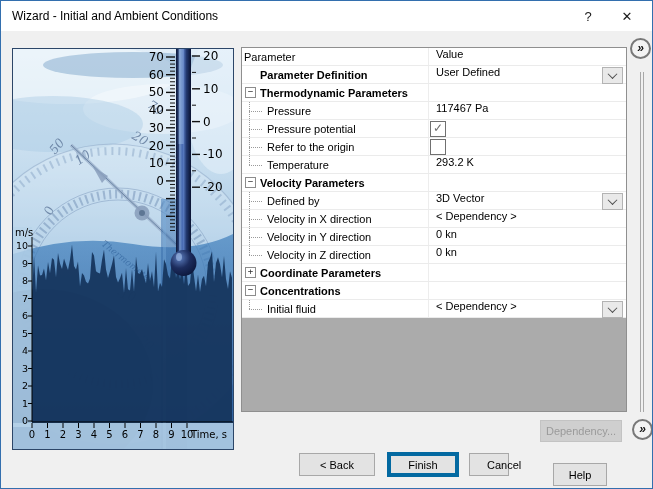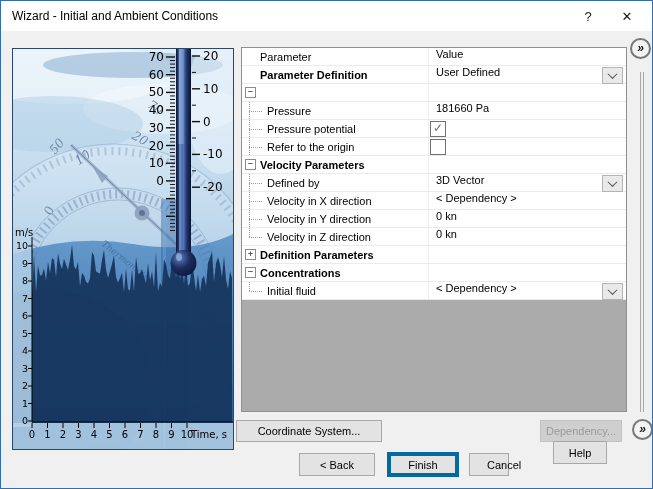--- a/index.html
+++ b/index.html
@@ -12,21 +12,21 @@
   .body{position:absolute;left:0;top:30px;width:651px;height:457px;background:#f0f0f0;}
 
   .preview{position:absolute;left:11px;top:17px;width:220px;height:400px;border:1px solid #2c4668;background:#9ec2e0;}
   .preview svg{display:block;}
 
   .table-wrap{position:absolute;left:240px;top:16px;width:386px;height:365px;background:#ababab;border:1px solid #8f8f8f;box-sizing:border-box;}
   .prow{display:flex;height:18px;background:#fff;border-bottom:1px solid #ebebeb;box-sizing:border-box;}
   .cparam{width:187px;display:flex;align-items:center;position:relative;border-right:1px solid #ededed;box-sizing:border-box;}
   .cvalue{flex:1;position:relative;display:flex;padding-left:7px;}
   .plabel,.vlabel{font-size:11px;color:#000;white-space:nowrap;}
-  .header .plabel{padding-left:18px;}
+  .header .plabel{padding-left:2px;}
   .bold-row .plabel{font-weight:bold;padding-left:18px;}
   .group .plabel{font-weight:bold;padding-left:4px;}
   .expander{flex:0 0 auto;width:9px;height:9px;border:1px solid #8c8c8c;background:#fff;margin-left:3px;
             font:9px/7px "DejaVu Sans Mono",monospace;text-align:center;color:#333;}
   .tree{flex:0 0 auto;width:22px;height:100%;position:relative;margin-left:3px;}
   .tree::before{content:'';position:absolute;left:4px;top:0;bottom:0;border-left:1px dotted #9a9a9a;}
   .tree.last::before{bottom:50%;}
   .tree::after{content:'';position:absolute;left:4px;top:50%;width:13px;border-top:1px dotted #9a9a9a;}
   .cb{position:absolute;left:1px;top:1px;width:14px;height:14px;border:1px solid #707070;background:#fff;
       font-size:12px;line-height:13px;color:#6e6e6e;text-align:center;}
@@ -42,21 +42,21 @@
   .exp-top{left:629px;top:7px;}
   .exp-bottom{left:631px;top:388px;}
 
   .btn{position:absolute;font-family:"Liberation Sans",sans-serif;font-size:11px;color:#000;
        background:#e3e3e3;border:1px solid #a8a8a8;padding:0;}
   .btn-cs{left:235px;top:389px;width:146px;height:22px;}
   .btn-dep{left:539px;top:389px;width:82px;height:22px;background:#cfcfcf;border-color:#c3c3c3;color:#9a9a9a;}
   .btn-back{left:298px;top:422px;width:76px;height:23px;}
   .btn-finish{left:386px;top:421px;width:72px;height:25px;border:4px solid #0369a1;}
   .btn-cancel{left:468px;top:422px;width:40px;height:23px;padding-left:17px;}
-  .btn-help{left:552px;top:410px;width:54px;height:23px;text-align:center;}
+  .btn-help{left:552px;top:432px;width:54px;height:23px;text-align:center;}
 </style>
 </head>
 <body>
 
 <div class="dialog">
   <div class="titlebar">
     <span class="title">Wizard - Initial and Ambient Conditions</span>
     <div class="tb-btn tb-help">
       <span>?</span>
     </div>
@@ -282,48 +282,58 @@
             <div class="cvalue">
               <span class="vlabel">User Defined</span>
               <span class="combo">
                 <i class="chev"></i>
               </span>
             </div>
           </div>
           <div class="prow group">
             <div class="cparam">
               <span class="expander">−</span>
+              <span class="plabel">Thermodynamic Parameters</span>
             </div>
             <div class="cvalue"></div>
           </div>
           <div class="prow child">
             <div class="cparam">
               <span class="tree"></span>
               <span class="plabel">Pressure</span>
             </div>
             <div class="cvalue">
-              <span class="vlabel">181660 Pa</span>
+              <span class="vlabel">117467 Pa</span>
             </div>
           </div>
           <div class="prow child">
             <div class="cparam">
               <span class="tree"></span>
               <span class="plabel">Pressure potential</span>
             </div>
             <div class="cvalue">
               <span class="cb">✓</span>
             </div>
           </div>
           <div class="prow child">
             <div class="cparam">
               <span class="tree"></span>
               <span class="plabel">Refer to the origin</span>
             </div>
             <div class="cvalue">
               <span class="cb"></span>
+            </div>
+          </div>
+          <div class="prow child">
+            <div class="cparam">
+              <span class="tree last"></span>
+              <span class="plabel">Temperature</span>
+            </div>
+            <div class="cvalue">
+              <span class="vlabel">293.2 K</span>
             </div>
           </div>
           <div class="prow group">
             <div class="cparam">
               <span class="expander">−</span>
               <span class="plabel">Velocity Parameters</span>
             </div>
             <div class="cvalue"></div>
           </div>
           <div class="prow child">
@@ -361,21 +371,21 @@
               <span class="tree last"></span>
               <span class="plabel">Velocity in Z direction</span>
             </div>
             <div class="cvalue">
               <span class="vlabel">0 kn</span>
             </div>
           </div>
           <div class="prow group">
             <div class="cparam">
               <span class="expander">+</span>
-              <span class="plabel">Definition Parameters</span>
+              <span class="plabel">Coordinate Parameters</span>
             </div>
             <div class="cvalue"></div>
           </div>
           <div class="prow group">
             <div class="cparam">
               <span class="expander">−</span>
               <span class="plabel">Concentrations</span>
             </div>
             <div class="cvalue"></div>
           </div>
@@ -395,21 +405,20 @@
     </div>
 
     <div class="splitter"></div>
     <div class="expand-btn exp-top">
       <span>»</span>
     </div>
     <div class="expand-btn exp-bottom">
       <span>»</span>
     </div>
 
-    <button class="btn btn-cs">Coordinate System...</button>
     <button class="btn btn-back">&lt; Back</button>
 
     <button class="btn btn-dep" disabled="">Dependency...</button>
     <button class="btn btn-finish">Finish</button>
     <button class="btn btn-cancel">Cancel</button>
     <button class="btn btn-help">Help</button>
   </div>
 </div>
 
 </body></html>

